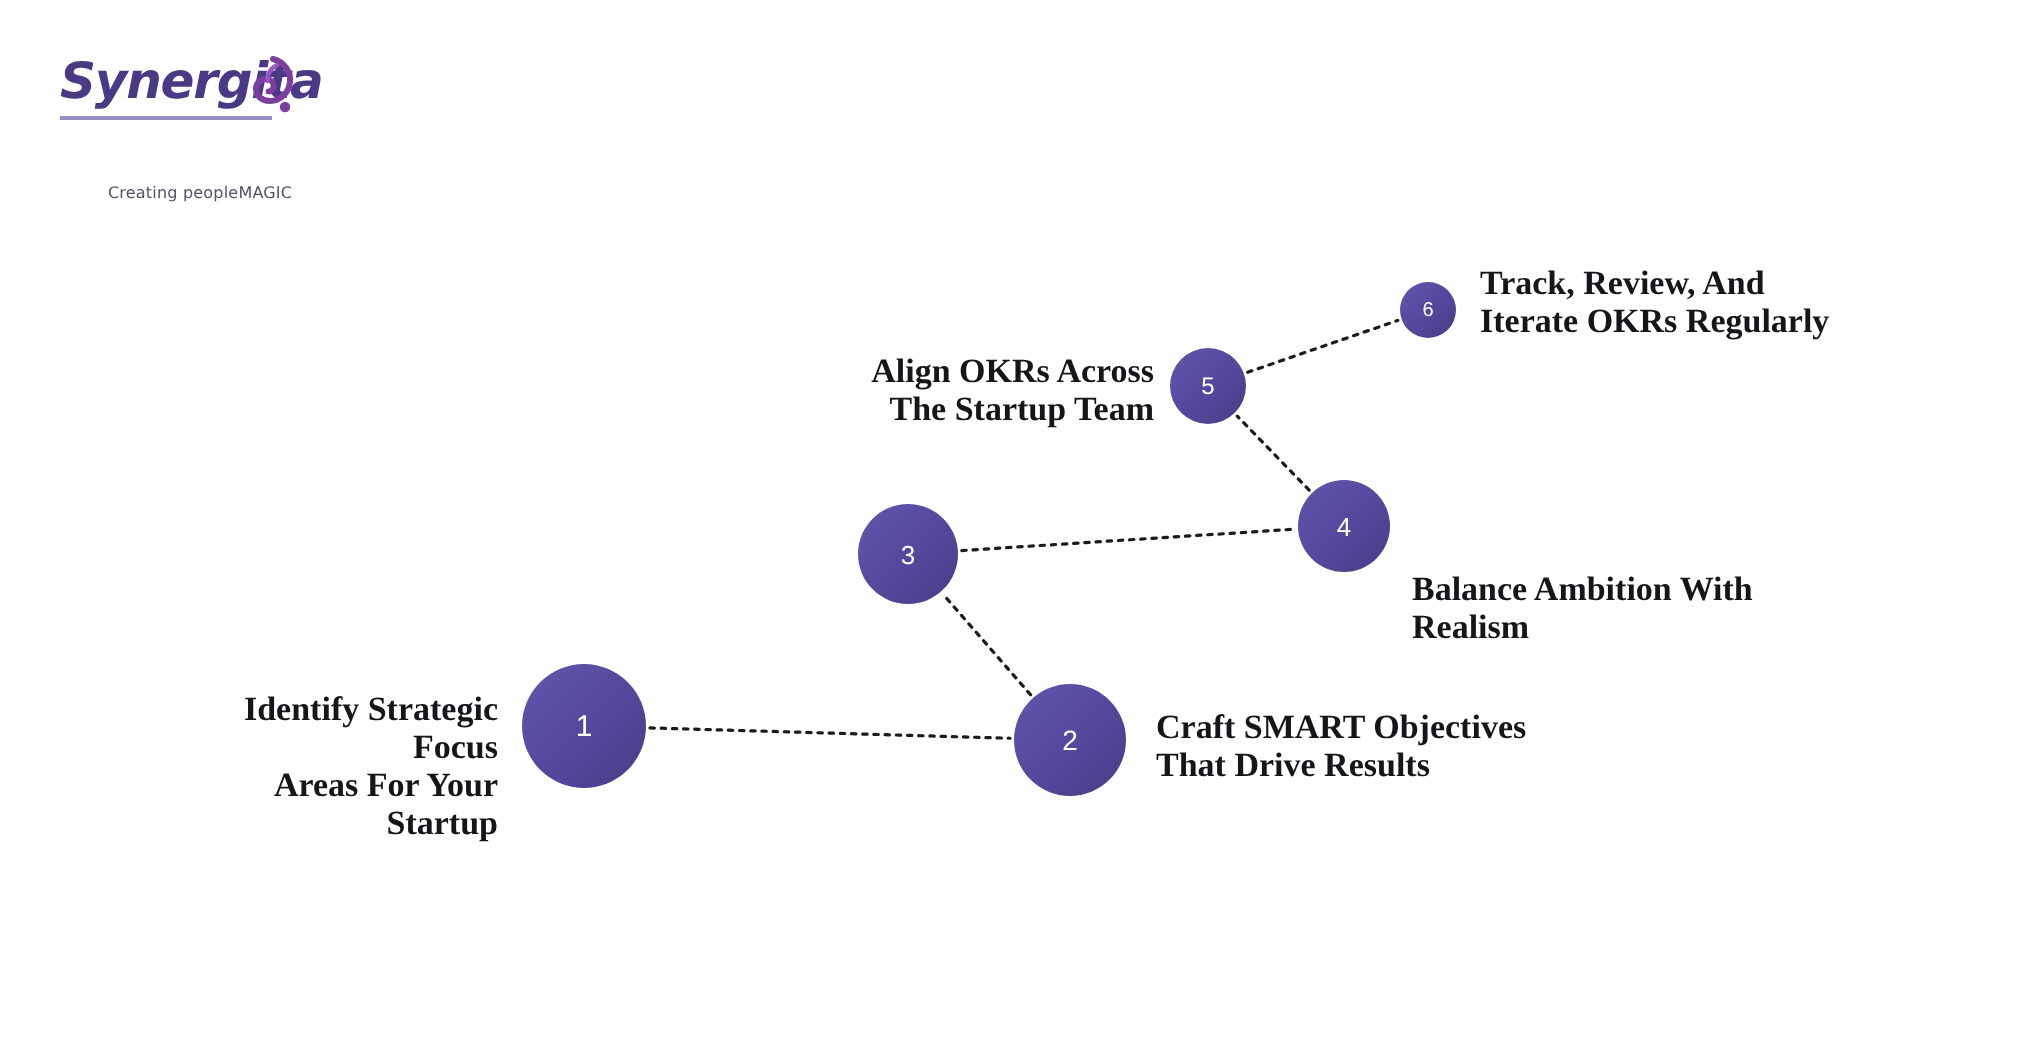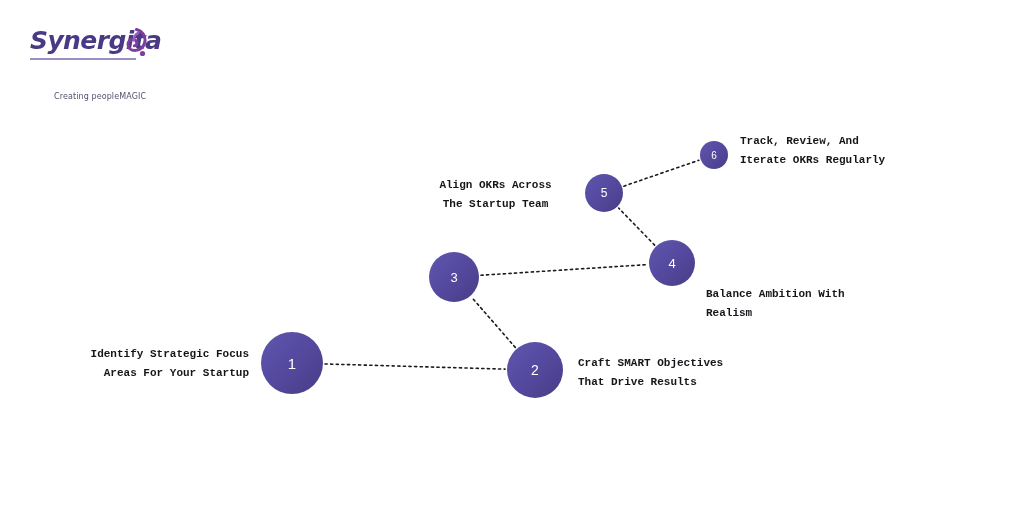--- a/index.html
+++ b/index.html
@@ -89,23 +89,23 @@
     align-items: center;
     justify-content: center;
     font-family: "Liberation Sans", sans-serif;
     font-weight: 400;
     box-sizing: border-box;
   }
 
   
   .label {
     position: absolute;
-    font-family: Liberation Mono, monospace;
+    font-family: Liberation Serif, serif;
     font-weight: bold;
-    font-size: 11px;
+    font-size: 17px;
     line-height: 19px;
     color: #15161a;
     white-space: pre-line;
   }
   .label.right { text-align: right; }
   .label.left  { text-align: left; }
 </style>
 </head>
 <body>
 
@@ -147,17 +147,17 @@
     </div>
     <div class="node" style="left: 700px; top: 141px; width: 28px; height: 28px; font-size: 10px;">
       <span>6</span>
     </div>
     <div class="label left" style="left: 578px; top: 354px; width: 200px;">Craft SMART Objectives
 That Drive Results</div>
     <div class="label right" style="left: 88px; top: 345px; width: 161px;">Identify Strategic Focus
 Areas For Your Startup</div>
     <div class="label left" style="left: 706px; top: 245px; width: 200px; margin-top: 40px;">Balance Ambition With
 Realism</div>
-    <div class="label right" style="left: 414px; top: 176px; width: 163px; text-align: center;">Align OKRs Across
+    <div class="label right" style="left: 414px; top: 176px; width: 163px;">Align OKRs Across
 The Startup Team</div>
     <div class="label left" style="left: 740px; top: 132px; width: 210px;">Track, Review, And
 Iterate OKRs Regularly</div>
   </div>
 
 </body></html>

